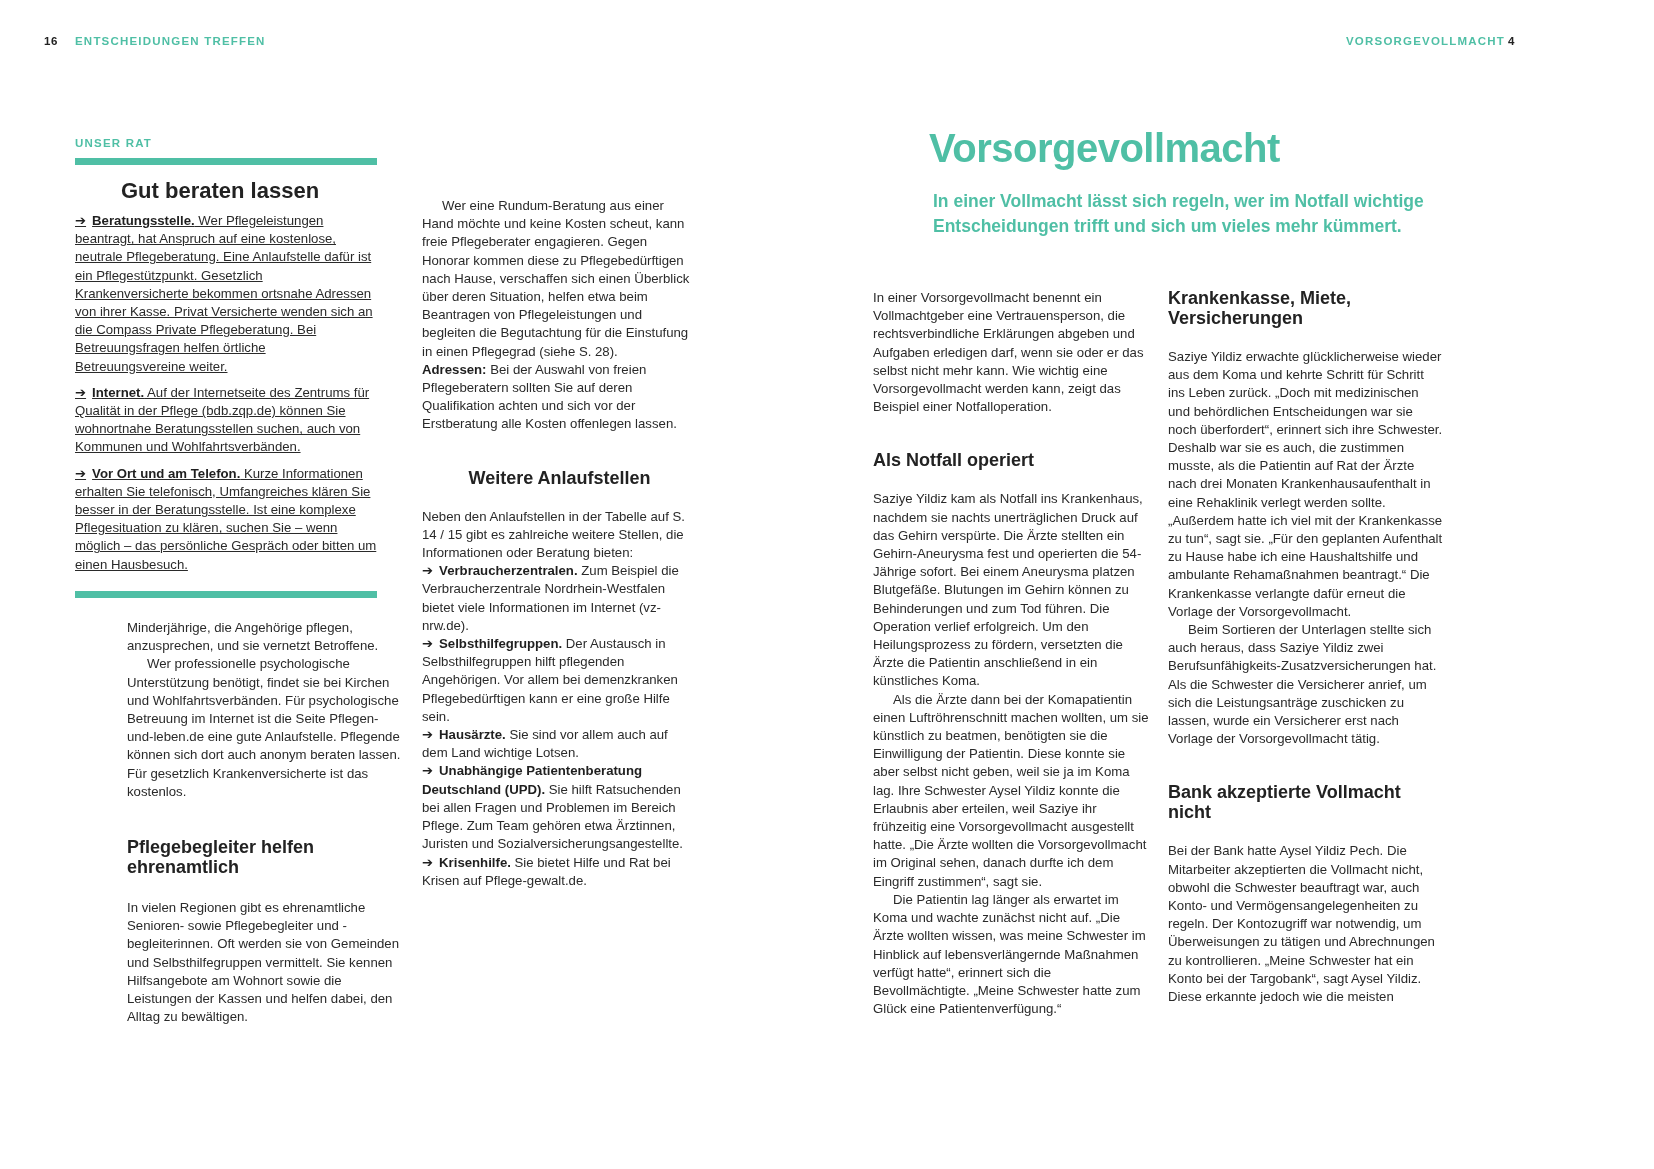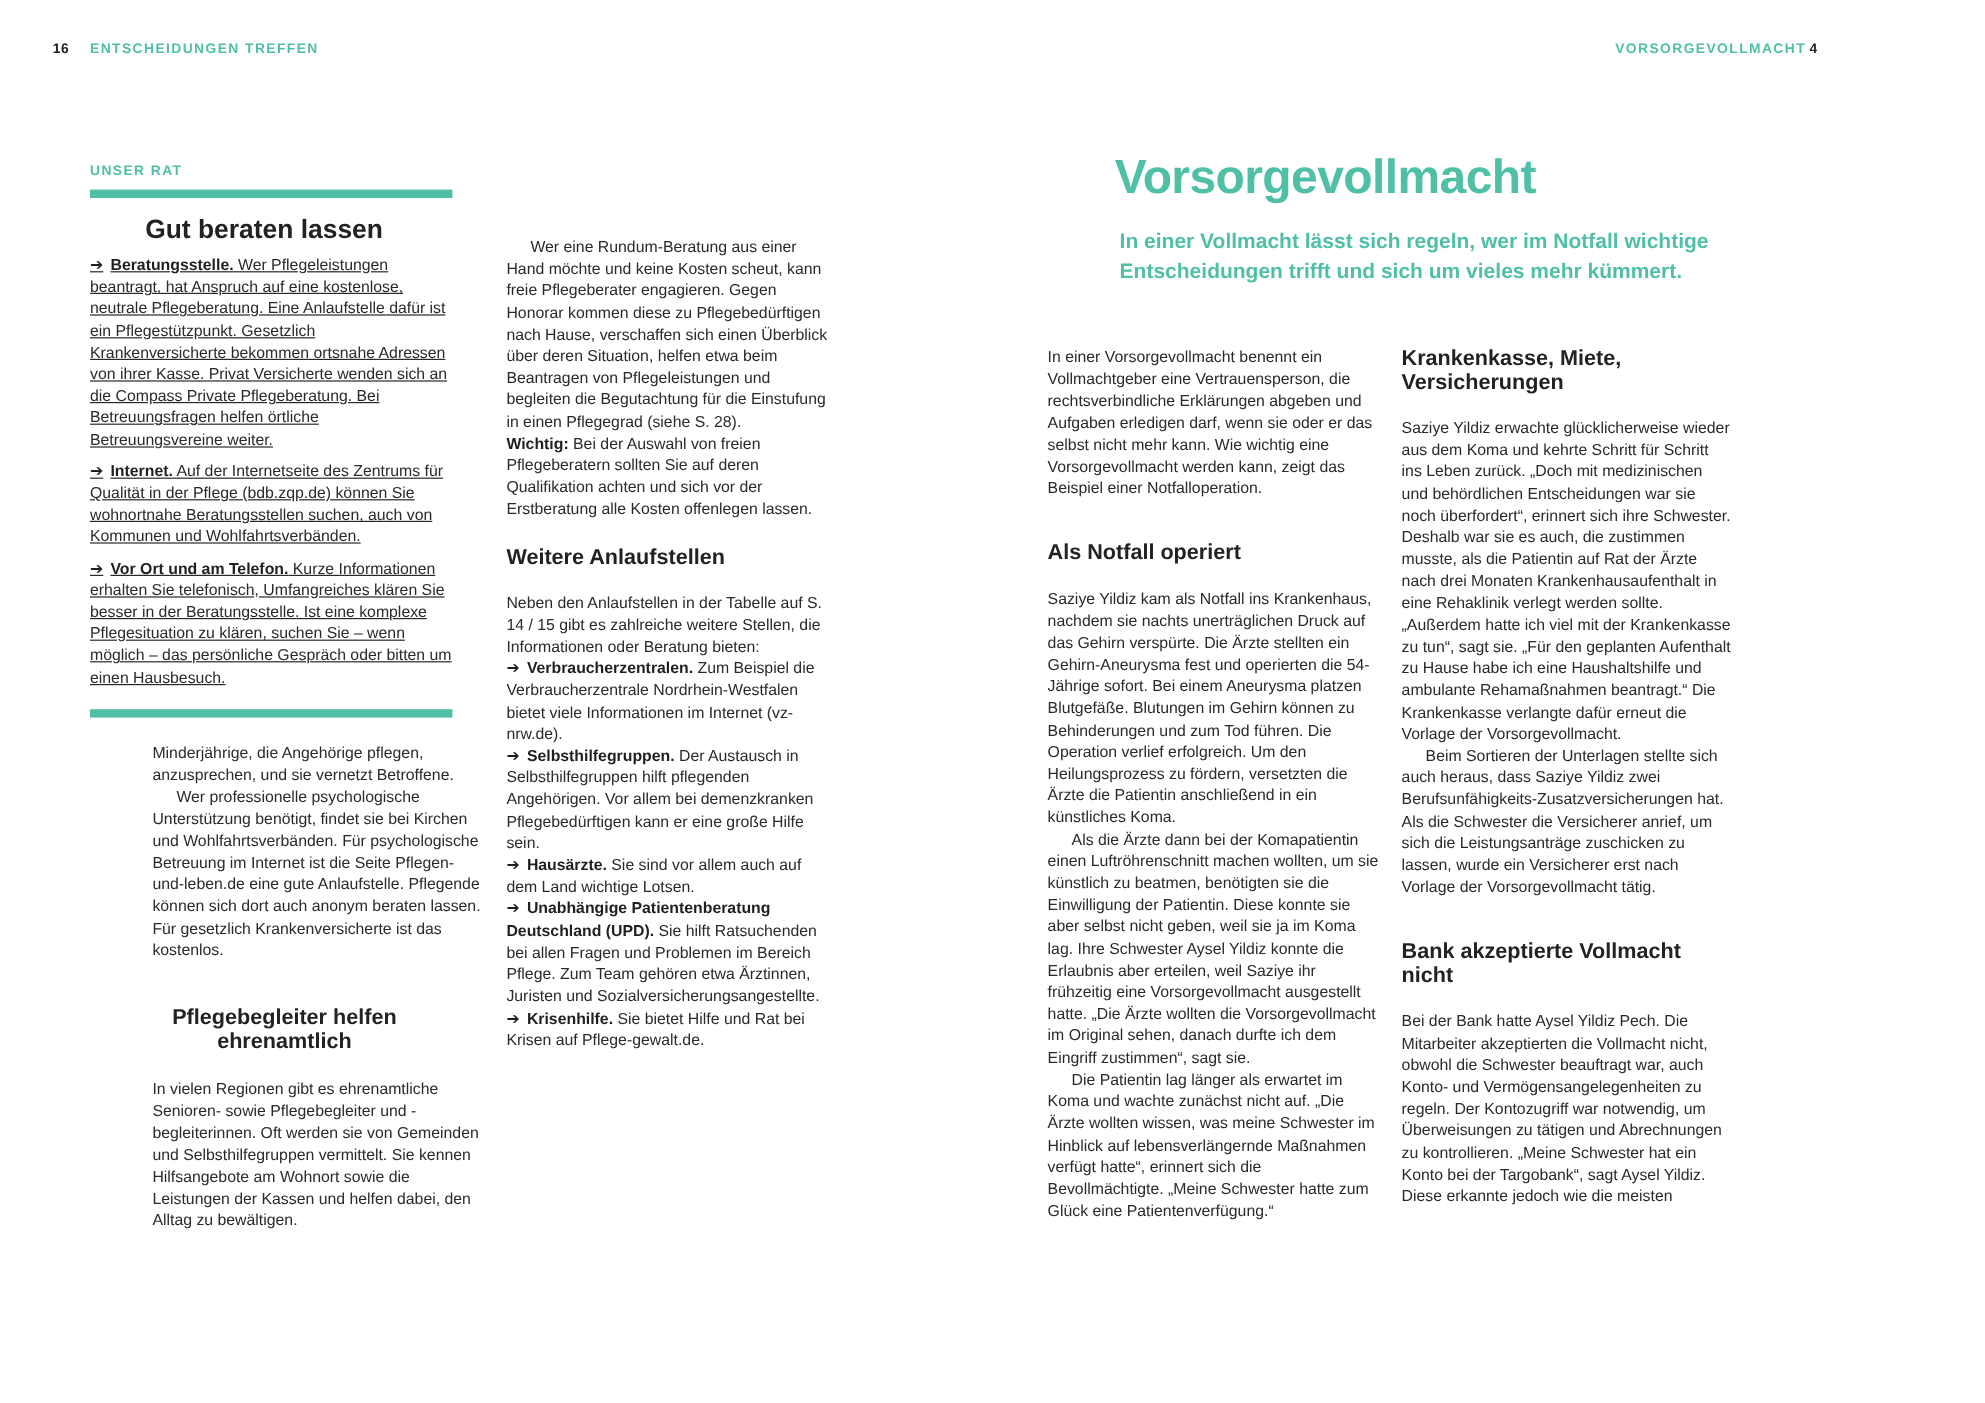--- a/index.html
+++ b/index.html
@@ -35,28 +35,28 @@
     <p><span class="arrow">➔</span><b>Beratungsstelle.</b><span> Wer Pflegeleistungen beantragt, hat Anspruch auf eine kostenlose, neutrale Pflegeberatung. Eine Anlaufstelle dafür ist ein Pflegestützpunkt. Gesetzlich Krankenversicherte bekommen ortsnahe Adressen von ihrer Kasse. Privat Versicherte wenden sich an die Compass Private Pflegeberatung. Bei Betreuungsfragen helfen örtliche Betreuungsvereine weiter.</span></p>
     <p class="gap"><span class="arrow">➔</span><b>Internet.</b><span> Auf der Internetseite des Zentrums für Qualität in der Pflege (bdb.zqp.de) können Sie wohnortnahe Beratungsstellen suchen, auch von Kommunen und Wohlfahrtsverbänden.</span></p>
     <p class="gap"><span class="arrow">➔</span><b>Vor Ort und am Telefon.</b><span> Kurze Informationen erhalten Sie telefonisch, Umfangreiches klären Sie besser in der Beratungsstelle. Ist eine komplexe Pflegesituation zu klären, suchen Sie – wenn möglich – das persönliche Gespräch oder bitten um einen Hausbesuch.</span></p>
   </div>
   <div class="bar" style="margin-top:17px;"></div>
 </div>
 
 <div class="abs body" style="left:127px; top:619px; width:275px;">
   <p>Minderjährige, die Angehörige pflegen, anzusprechen, und sie vernetzt Betroffene.</p>
   <p class="ind">Wer professionelle psychologische Unterstützung benötigt, findet sie bei Kirchen und Wohlfahrtsverbänden. Für psychologische Betreuung im Internet ist die Seite Pflegen-und-leben.de eine gute Anlaufstelle. Pflegende können sich dort auch anonym beraten lassen. Für gesetzlich Krankenversicherte ist das kostenlos.</p>
-  <h2 style="margin-top:36px; width:220px;text-align:center;">Pflegebegleiter helfen ehrenamtlich</h2>
+  <h2 style="margin-top:36px; width:220px;">Pflegebegleiter helfen ehrenamtlich</h2>
   <p style="margin-top:22px;">In vielen Regionen gibt es ehrenamtliche Senioren- sowie Pflegebegleiter und -begleiterinnen. Oft werden sie von Gemeinden und Selbsthilfegruppen vermittelt. Sie kennen Hilfsangebote am Wohnort sowie die Leistungen der Kassen und helfen dabei, den Alltag zu bewältigen.</p>
 </div>
 
 <div class="abs body" style="left:422px; top:197px; width:275px;">
   <p class="ind">Wer eine Rundum-Beratung aus einer Hand möchte und keine Kosten scheut, kann freie Pflegeberater engagieren. Gegen Honorar kommen diese zu Pflegebedürftigen nach Hause, verschaffen sich einen Überblick über deren Situation, helfen etwa beim Beantragen von Pflegeleistungen und begleiten die Begutachtung für die Einstufung in einen Pflegegrad (siehe S. 28).</p>
-  <p><b>Wichtig:</b><span> Bei der Auswahl von freien Pflegeberatern sollten Sie auf deren Qualifikation achten und sich vor der Erstberatung alle Kosten offenlegen lassen.</span></p>
-  <h2 style="margin-top:20px;">Weitere Anlaufstellen</h2>
+  <p><b>Adressen:</b><span> Bei der Auswahl von freien Pflegeberatern sollten Sie auf deren Qualifikation achten und sich vor der Erstberatung alle Kosten offenlegen lassen.</span></p>
+  <h2 style="margin-top:34px;text-align:center;">Weitere Anlaufstellen</h2>
   <p style="margin-top:20px;">Neben den Anlaufstellen in der Tabelle auf S. 14 / 15 gibt es zahlreiche weitere Stellen, die Informationen oder Beratung bieten:</p>
   <p><span class="arrow">➔</span><b>Verbraucherzentralen.</b><span> Zum Beispiel die Verbraucherzentrale Nordrhein-Westfalen bietet viele Informationen im Internet (vz-nrw.de).</span></p>
   <p><span class="arrow">➔</span><b>Selbsthilfegruppen.</b><span> Der Austausch in Selbsthilfegruppen hilft pflegenden Angehörigen. Vor allem bei demenzkranken Pflegebedürftigen kann er eine große Hilfe sein.</span></p>
   <p><span class="arrow">➔</span><b>Hausärzte.</b><span> Sie sind vor allem auch auf dem Land wichtige Lotsen.</span></p>
   <p><span class="arrow">➔</span><b>Unabhängige Patientenberatung Deutschland (UPD).</b><span> Sie hilft Ratsuchenden bei allen Fragen und Problemen im Bereich Pflege. Zum Team gehören etwa Ärztinnen, Juristen und Sozialversicherungsangestellte.</span></p>
   <p><span class="arrow">➔</span><b>Krisenhilfe.</b><span> Sie bietet Hilfe und Rat bei Krisen auf Pflege-gewalt.de.</span></p>
 </div>
 
 <div class="abs runhead" style="left:1346px; top:35px;">VORSORGEVOLLMACHT</div>
 <div class="abs pgnum" style="left:1508px; top:35px;">4</div>

